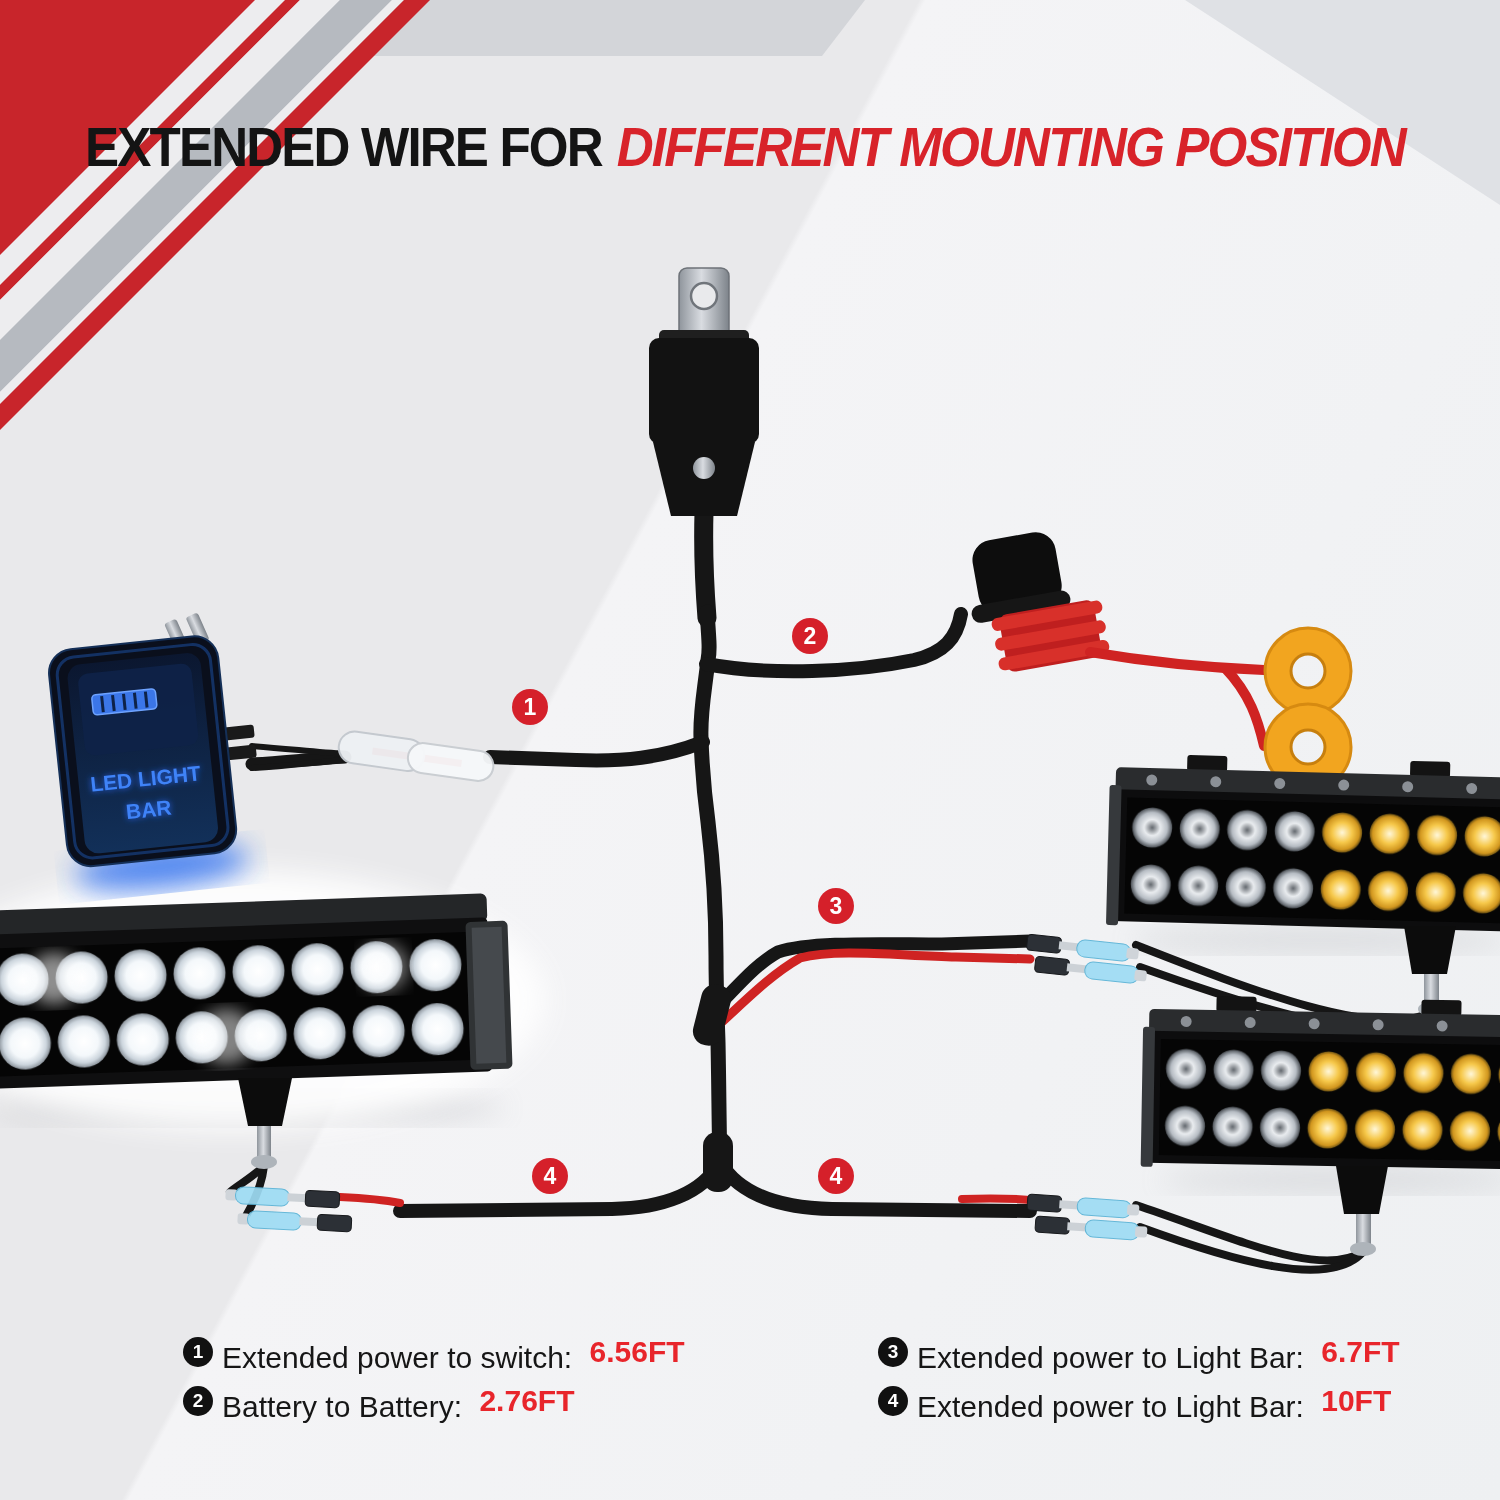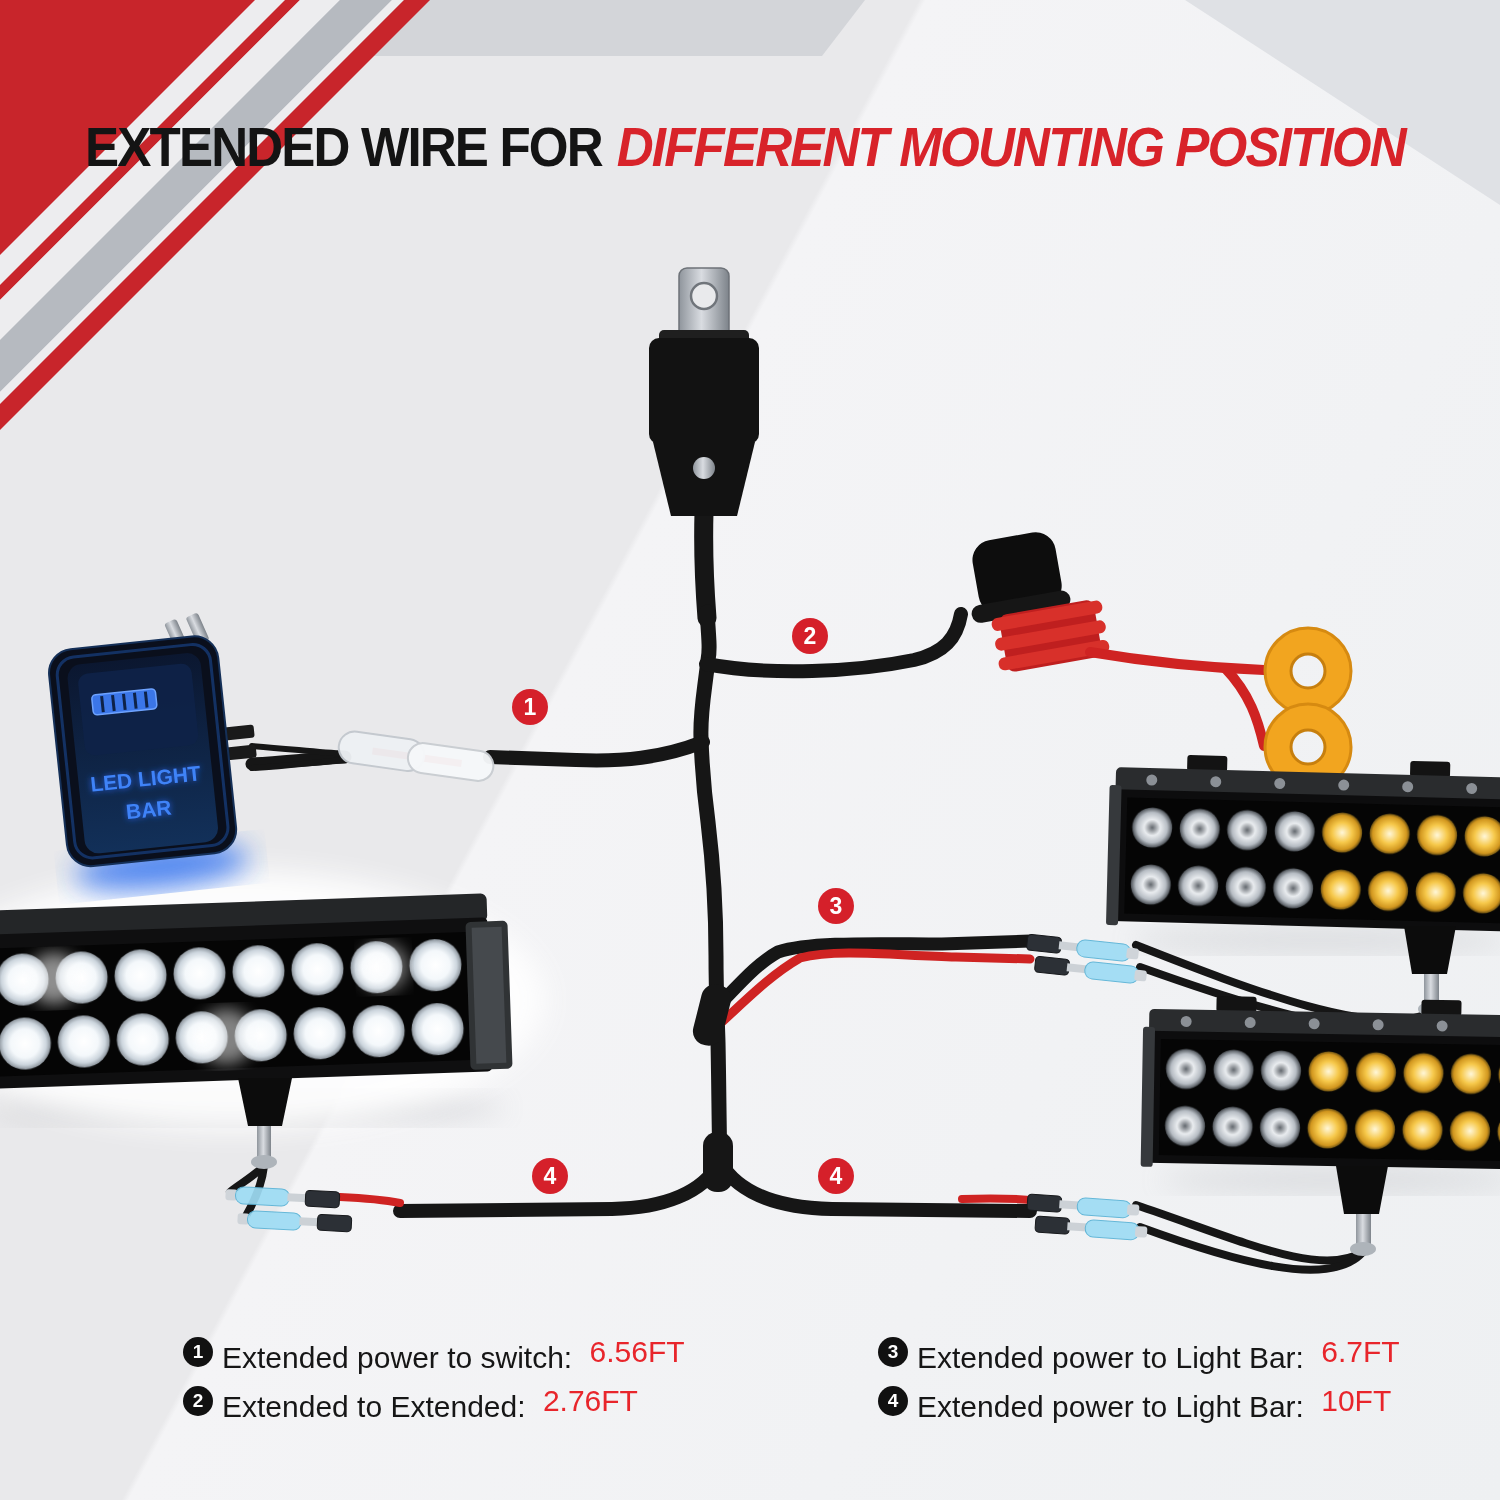--- a/index.html
+++ b/index.html
@@ -21,21 +21,21 @@
   .legend-col{position:absolute;top:0;}
   .legend-col.left{left:183px;}
   .legend-col.right{left:878px;}
   .legend-item{display:flex;align-items:center;height:40px;margin-bottom:9px;font-size:30px;color:#161616;}
   .badge{
     width:30px;height:30px;border-radius:50%;background:#111;color:#fff;
     font-size:19px;font-weight:bold;display:inline-flex;align-items:center;justify-content:center;
     margin-right:9px;flex:0 0 auto;
   }
   .l-label{white-space:pre;margin-top:12px;}
-  .l-value{color:#e8252b;font-weight:normal;margin-left:9px;}
+  .l-value{color:#e8252b;font-weight:bold;margin-left:9px;}
 </style>
 </head>
 <body>
 
 <div class="canvas">
 
   <svg class="diagram" viewBox="0 0 1500 1500" xmlns="http://www.w3.org/2000/svg">
     <defs>
       <linearGradient id="metal" x1="0" y1="0" x2="1" y2="0">
         <stop offset="0" stop-color="#8f959c"></stop>
@@ -337,21 +337,21 @@
 
   <div class="legend">
     <div class="legend-col left">
       <div class="legend-item">
         <span class="badge">1</span>
         <span class="l-label">Extended power to switch: </span>
         <span class="l-value">6.56FT</span>
       </div>
       <div class="legend-item">
         <span class="badge">2</span>
-        <span class="l-label">Extended to Extended: </span>
+        <span class="l-label">Battery to Battery: </span>
         <span class="l-value">2.76FT</span>
       </div>
     </div>
     <div class="legend-col right">
       <div class="legend-item">
         <span class="badge">3</span>
         <span class="l-label">Extended power to Light Bar: </span>
         <span class="l-value">6.7FT</span>
       </div>
       <div class="legend-item">

